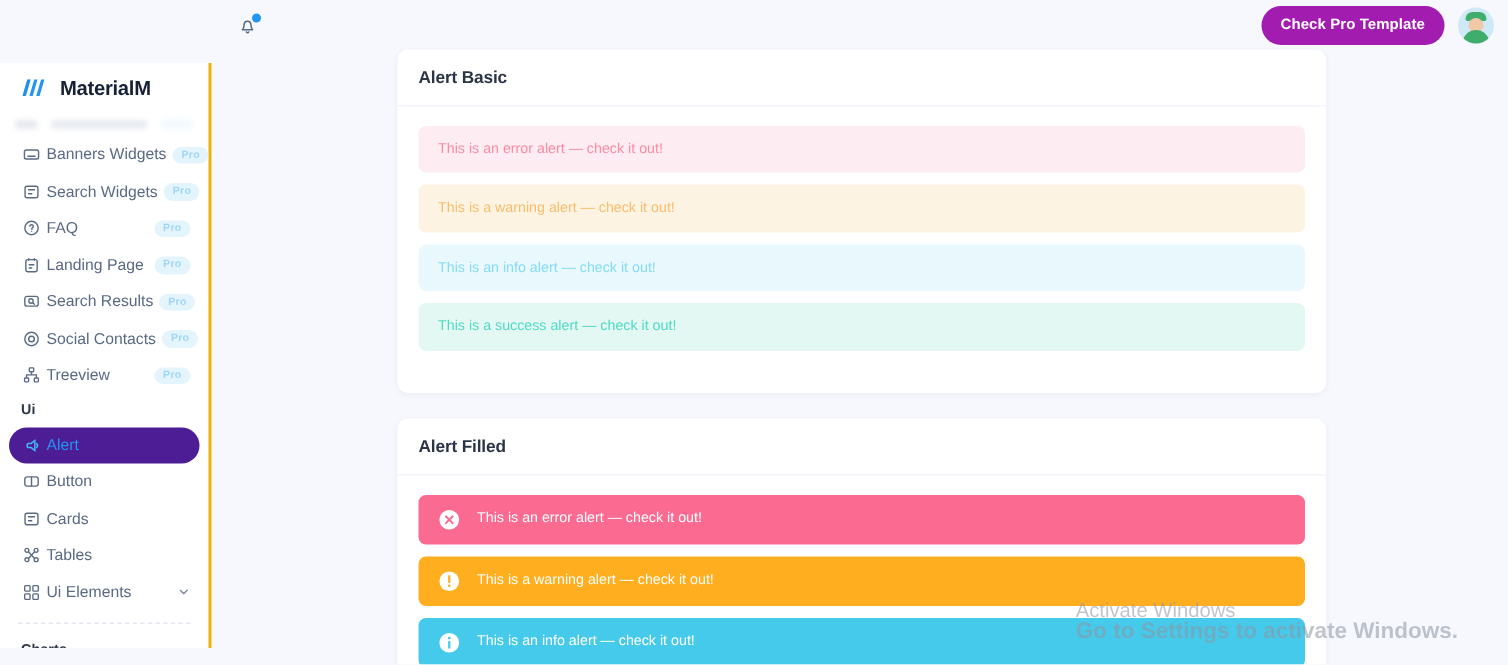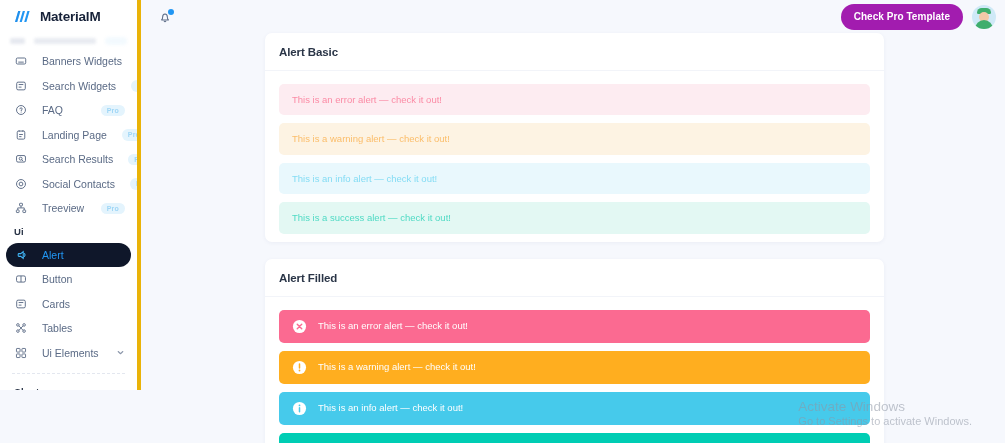--- a/index.html
+++ b/index.html
@@ -9,24 +9,25 @@
     background: #f6f8fd;
     font-family: "Liberation Sans", sans-serif;
     -webkit-font-smoothing: antialiased;
   }
   .app { position: relative; width: 1005px; height: 443px; display: flex; }
 
   
   .sidebar {
     width: 141px; height: 390px;
     background: #ffffff;
-    border-right: 4px solid #eab308;
+    border-right: 2px solid #eab308;
     position: relative;
     flex: 0 0 141px;
     overflow: hidden;
+    margin-top: 42px;
   }
   .brand {
     height: 33px;
     display: flex; align-items: center; gap: 7px;
     padding: 0 0 0 14px;
   }
   .brand-mark { width: 19px; height: 15px; position: relative; display:block; }
   .brand-name {
     font-size: 13.5px; font-weight: 700; color: #162138; letter-spacing: -0.2px;
   }
@@ -37,34 +38,34 @@
     filter: blur(1.6px); opacity: .42;
     overflow: hidden;
   }
   .nav-cutoff .ci { width: 15px; height: 6px; background: #c3cada; border-radius: 2px; }
   .nav-cutoff .ct { flex: 1; height: 6px; background: #c9d0de; border-radius: 2px; }
   .nav-cutoff .cp { width: 22px; height: 8px; background: #e3f3fd; border-radius: 5px; }
 
   .nav-item {
     height: 24.5px; margin: 0 6px;
     border-radius: 14px;
-    display: flex; align-items: center; gap: 15px;
+    display: flex; align-items: center; gap: 4px;
     padding: 0 6px 0 8px;
     cursor: pointer;
     color: #5a6a85;
     font-size: 10.5px;
   }
   .nav-item .n-ico {
     width: 13px; height: 13px; flex: 0 0 13px;
     display: flex; align-items: center; justify-content: center;
     color: #5a6a85;
   }
   .nav-item .n-ico svg { display:block; }
   .nav-item .n-label { flex: 1; white-space: nowrap; line-height: 1; }
-  .nav-item.active { background: #0f172a; color: #2196f3; }
+  .nav-item.active { background: #4c1d95; color: #2196f3; }
   .nav-item.active .n-ico { color: #41b6f8; }
   .pro-badge {
     font-size: 7px; font-weight: 600;
     color: #9fd6f6;
     background: #e4f4fd;
     border-radius: 7px;
     padding: 2px 6px 2.5px;
     line-height: 1;
     letter-spacing: .2px;
   }
@@ -122,21 +123,21 @@
     box-shadow: 0 1px 4px rgba(45,62,104,.055);
     margin-bottom: 17px;
     overflow: hidden;
   }
   .card-head {
     padding: 13px 14px 12px;
     border-bottom: 1px solid #f2f4f9;
     font-size: 11.5px; font-weight: 700; color: #2a3547;
     letter-spacing: -.1px;
   }
-  .card-body { padding: 13px 14px 8px; }
+  .card-body { padding: 13px 14px 28px; }
 
   .alert-basic {
     border-radius: 5px;
     padding: 10px 13px;
     font-size: 9.5px;
     margin-bottom: 8px;
     line-height: 1.2;
   }
   .alert-basic:last-child { margin-bottom: 0; }
 
@@ -158,21 +159,21 @@
     position: absolute;
     right: 33px; bottom: 16px;
     text-align: left;
     color: #8e96a4;
     opacity: .55;
     pointer-events: none;
     user-select: none;
     margin-top: 20px;
   }
   .wm-title { font-size: 13.5px; line-height: 16px; font-weight: 400; }
-  .wm-sub { font-size: 11px; line-height: 12px; font-weight: 400; }
+  .wm-sub { font-size: 15px; line-height: 12px; font-weight: 700; }
 </style>
 </head>
 <body>
 
 <div class="app">
 
   <aside class="sidebar">
 
     <div class="brand">
       <span class="brand-mark">

